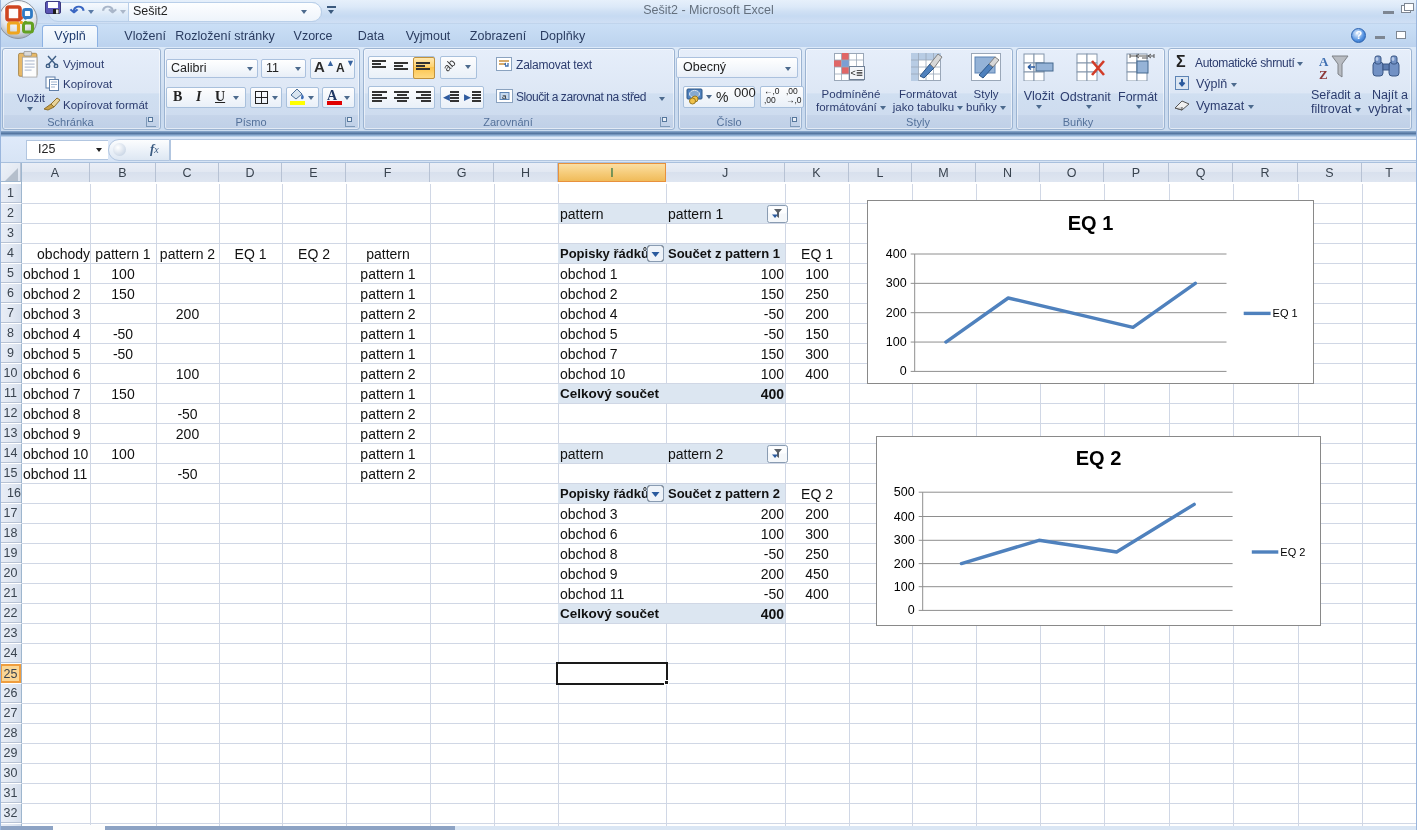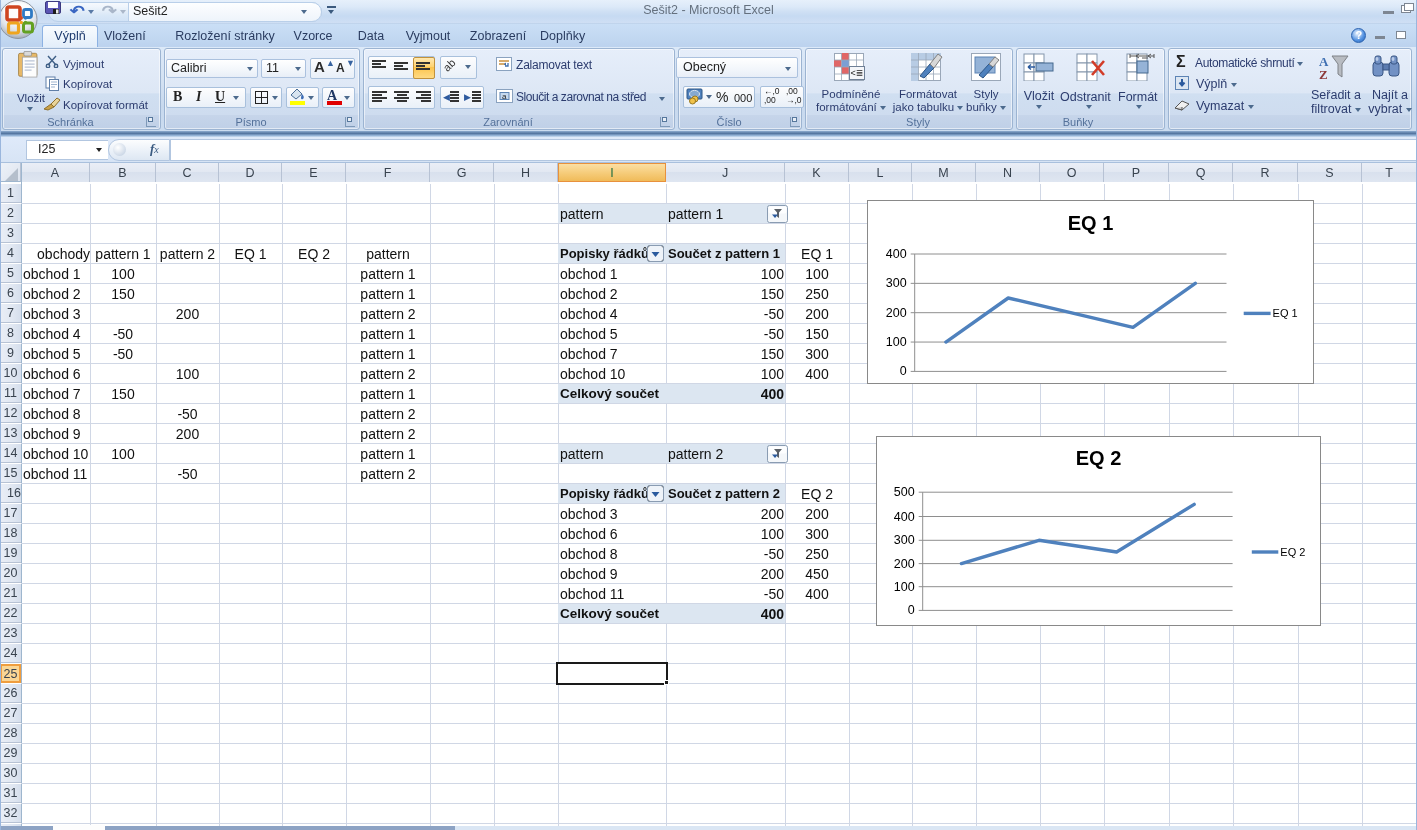--- a/index.html
+++ b/index.html
@@ -61,21 +61,21 @@
 <rect x="25.5" y="9.5" width="8" height="8" rx="2" fill="none" stroke="#2f7ac4" stroke-width="2.8"></rect>
 <rect x="10.5" y="23" width="10" height="10" rx="2" fill="none" stroke="#efa51f" stroke-width="3.2"></rect>
 <rect x="25.5" y="23" width="9" height="9" rx="2" fill="none" stroke="#63a121" stroke-width="3"></rect>
 <circle cx="23.3" cy="18" r="1.7" fill="#d44a1e"></circle>
       <circle cx="23.3" cy="22.5" r="1.7" fill="#ef9f1b"></circle>
 <circle cx="27.5" cy="18" r="1.7" fill="#2f7ac4"></circle>
       <circle cx="27.5" cy="22.5" r="1.7" fill="#63a121"></circle>
 </svg>
 <div class="ab" style="left:42px;top:25px;width:56px;height:22px;background:linear-gradient(180deg,#f8fbfe,#eef5fc 50%,#e3eefa);border:1px solid #8db2e3;border-bottom:none;border-radius:3px 3px 0 0"></div>
 <div class="tabtxt" style="left:42px;top:25px;width:56px;text-align:center;color:#1e3b6e">Výplň</div>
-<div class="tabtxt" style="left:104px;top:25px;width:62px;text-align:left;">Vložení</div>
+<div class="tabtxt" style="left:104px;top:25px;width:62px;text-align:right;">Vložení</div>
 <div class="tabtxt" style="left:172px;top:25px;width:106px;text-align:center;">Rozložení stránky</div>
 <div class="tabtxt" style="left:284px;top:25px;width:58px;text-align:center;">Vzorce</div>
 <div class="tabtxt" style="left:348px;top:25px;width:46px;text-align:center;">Data</div>
 <div class="tabtxt" style="left:400px;top:25px;width:56px;text-align:center;">Vyjmout</div>
 <div class="tabtxt" style="left:462px;top:25px;width:72px;text-align:center;">Zobrazení</div>
 <div class="tabtxt" style="left:540px;top:25px;width:64px;text-align:left;">Doplňky</div>
 <div class="ab" style="left:1351px;top:28px;width:15px;height:15px;border-radius:50%;background:radial-gradient(circle at 40% 35%,#eef6ff,#4f8fe0 60%,#2a62b0);border:1px solid #2a62b0"></div>
 <div class="ab" style="left:1355.5px;top:29px;font-size:11px;font-weight:bold;color:#fff">?</div>
 <div class="ab" style="left:1375px;top:36px;width:10px;height:3px;background:#7d8692"></div>
 <div class="ab" style="left:1396px;top:31px;width:10px;height:8px;border:1.5px solid #7d8692;background:#fff"></div>
@@ -233,21 +233,21 @@
 <div class="ab dd" style="left:785px;top:67px"></div>
 <div class="ab" style="left:683px;top:86px;width:72px;height:22px;border:1px solid #a8c0dc;border-radius:2px;background:linear-gradient(180deg,#fdfdfe,#e9f0f8)"></div>
 <svg class="ab" style="left:686px;top:88px" width="17" height="17" viewBox="0 0 17 17">
 <rect x="1" y="1" width="15" height="10" rx="1" fill="#4f81bd" stroke="#2c5687"></rect>
 <ellipse cx="8.5" cy="6" rx="5" ry="3.6" fill="#86a9d0" stroke="#d9e4f0"></ellipse>
 <circle cx="9" cy="11" r="3" fill="#f0c24a" stroke="#9a7a22"></circle>
 <circle cx="6.5" cy="13" r="3" fill="#f0c24a" stroke="#9a7a22"></circle>
     </svg>
 <div class="ab dd" style="left:706px;top:95px"></div>
 <div class="ab" style="left:716px;top:89px;font-size:14px;color:#222">%</div>
-<div class="ab" style="left:734px;top:92px;font-size:11px;color:#222">000</div>
+<div class="ab" style="left:734px;top:85px;font-size:13px;color:#222">000</div>
 <div class="ab" style="left:760px;top:86px;width:44px;height:22px;border:1px solid #a8c0dc;border-radius:2px;background:linear-gradient(180deg,#fdfdfe,#e9f0f8)"></div>
 <div class="ab" style="left:764px;top:87px;font-size:8.5px;color:#222;line-height:9px">←,0<br>,00</div>
 <div class="ab" style="left:786px;top:87px;font-size:8.5px;color:#222;line-height:9px">,00<br>→,0</div>
 <svg class="ab" style="left:834px;top:53px" width="30" height="28" viewBox="0 0 30 28">
       <rect x="0.5" y="0.5" width="29" height="27" fill="#fff" stroke="#9aa7b8"></rect>
       <rect x="7.5" y="0" width="7.5" height="7" fill="#e06666"></rect>
       <rect x="7.5" y="7" width="7.5" height="7" fill="#7b9fd4"></rect>
       <rect x="0" y="7" width="7.5" height="7" fill="#e06666"></rect>
       <rect x="7.5" y="14" width="7.5" height="7" fill="#e06666"></rect>
       <rect x="15" y="14" width="7.5" height="7" fill="#7b9fd4"></rect>

